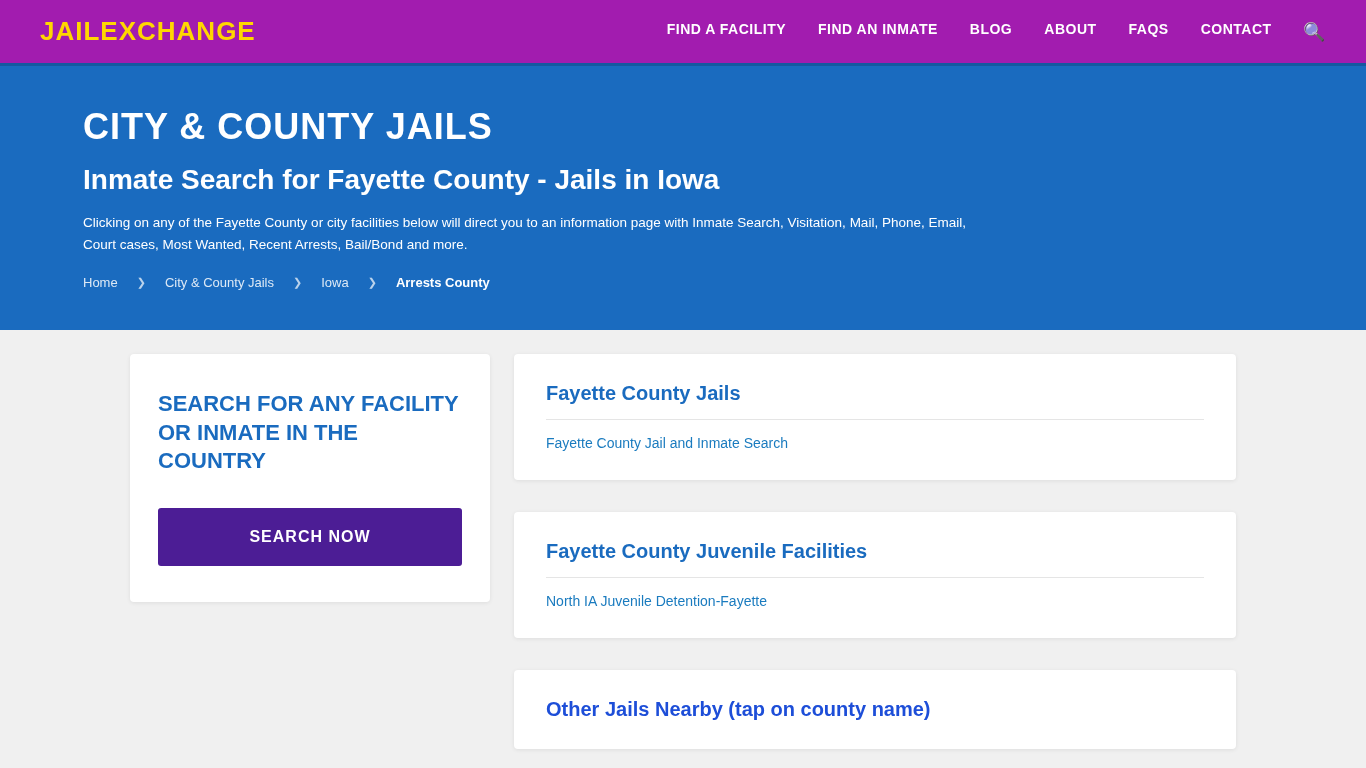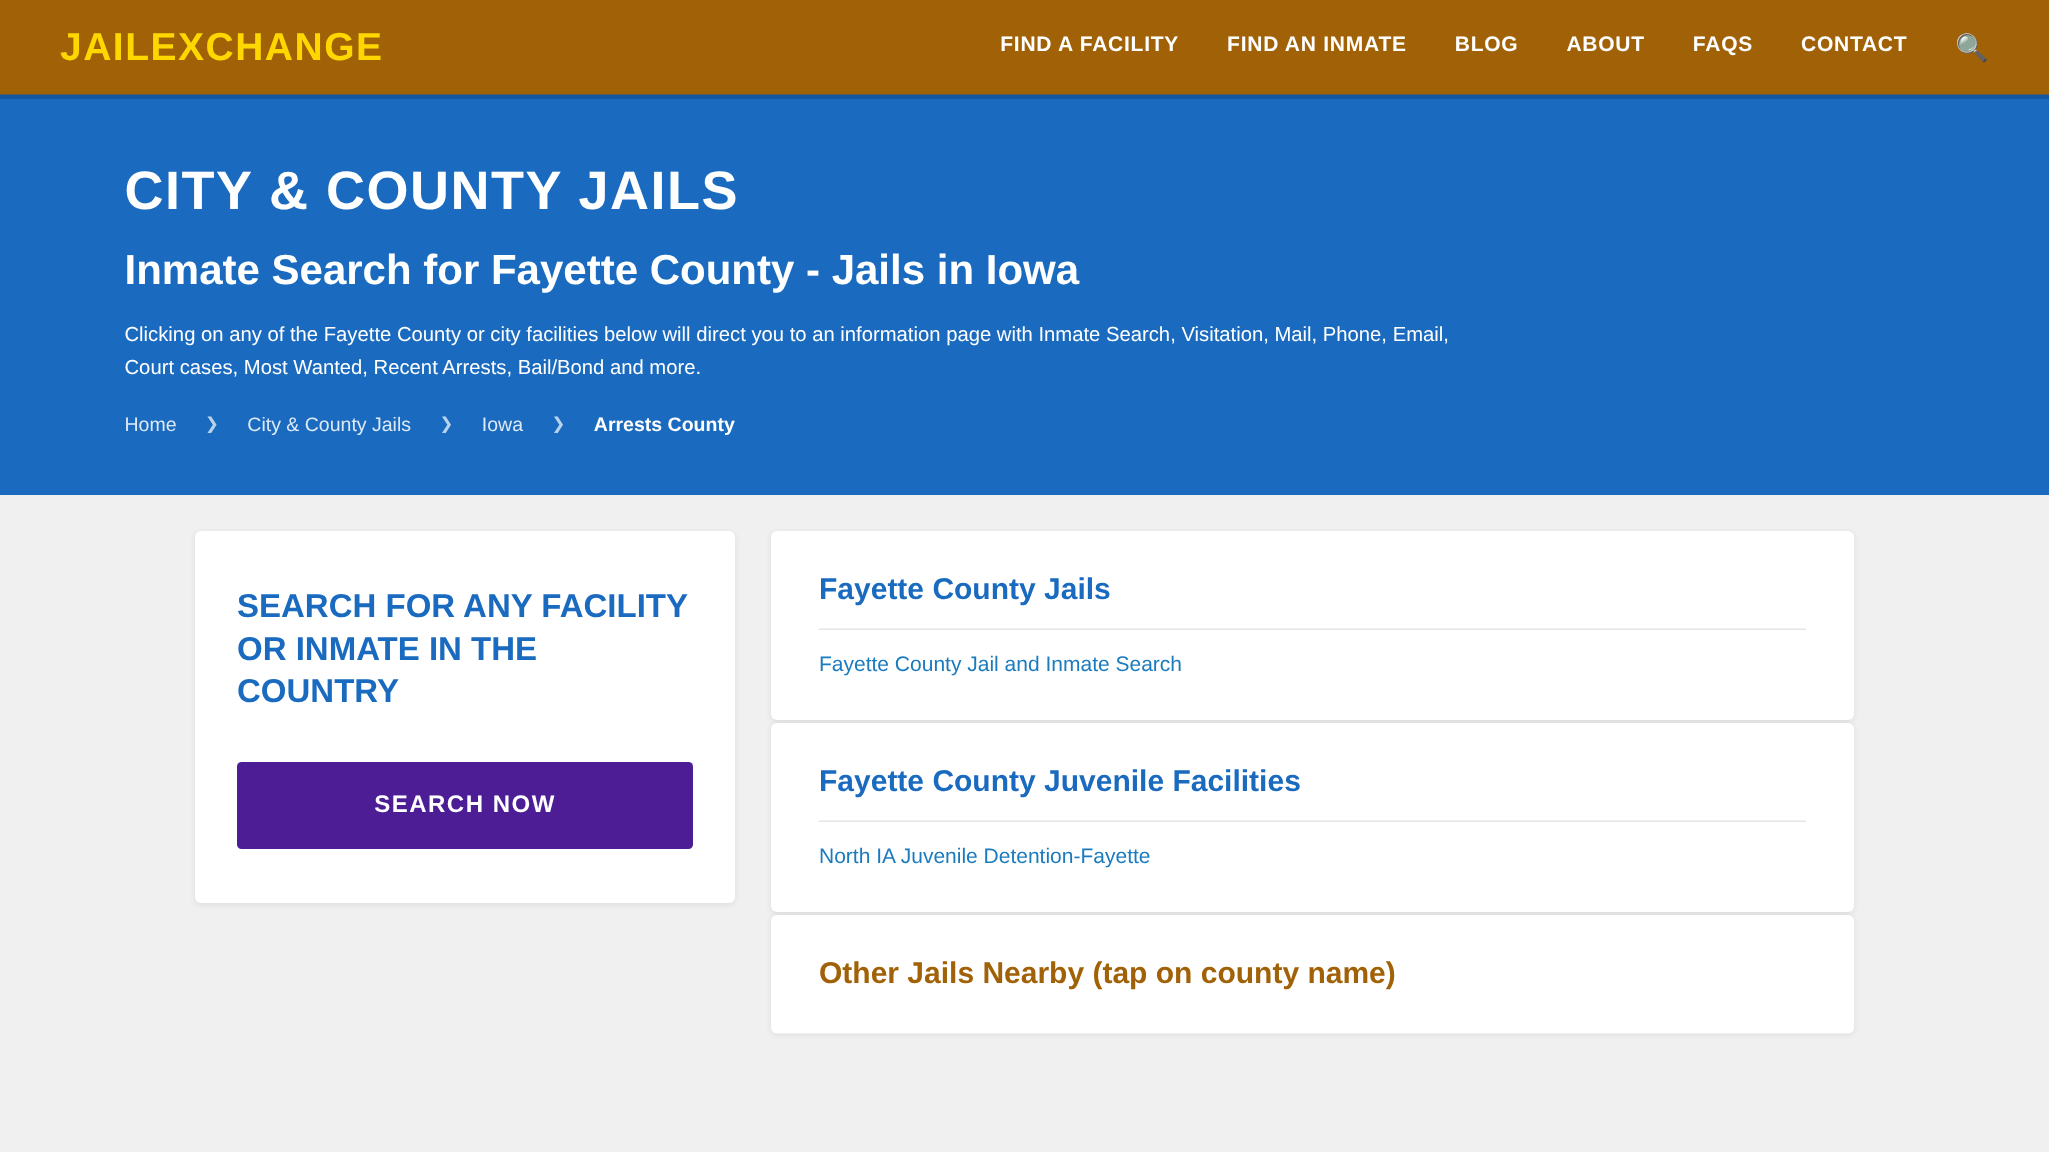--- a/index.html
+++ b/index.html
@@ -1,20 +1,20 @@
 <!DOCTYPE html>
 <html><head>
   <meta charset="utf-8">
   <style>
     * { margin: 0; padding: 0; box-sizing: border-box; }
     body { font-family: 'Arial', sans-serif; background: #f0f0f0; }
 
     
     .header {
-      background: #a16207;
+      background: #a21caf;
       display: flex;
       align-items: center;
       justify-content: space-between;
       padding: 0 40px;
       height: 66px;
       border-bottom: 3px solid #1558a0;
     }
     .logo {
       font-size: 26px;
       font-weight: 900;
@@ -125,21 +125,21 @@
       width: 100%;
       border: none;
       cursor: pointer;
       border-radius: 3px;
     }
 
     
     .right-panel {
       display: flex;
       flex-direction: column;
-      gap: 2px;
+      gap: 32px;
       flex: 1;
     }
     .facility-card {
       background: white;
       border-radius: 4px;
       padding: 28px 32px;
       box-shadow: 0 1px 4px rgba(0,0,0,0.08);
     }
     .facility-card-title {
       font-size: 20px;
@@ -154,21 +154,21 @@
       margin-bottom: 14px;
     }
     .facility-link {
       font-size: 14px;
       color: #1a7bbf;
       cursor: pointer;
     }
     .facility-card-title-plain {
       font-size: 20px;
       font-weight: 700;
-      color: #a16207;
+      color: #1d4ed8;
     }
   </style>
 </head>
 <body>
 
 <header class="header">
   <div class="logo">
     <span>JAIL</span><span style="color:#ffd700">EXCHANGE</span>
   </div>
   <nav class="nav">

